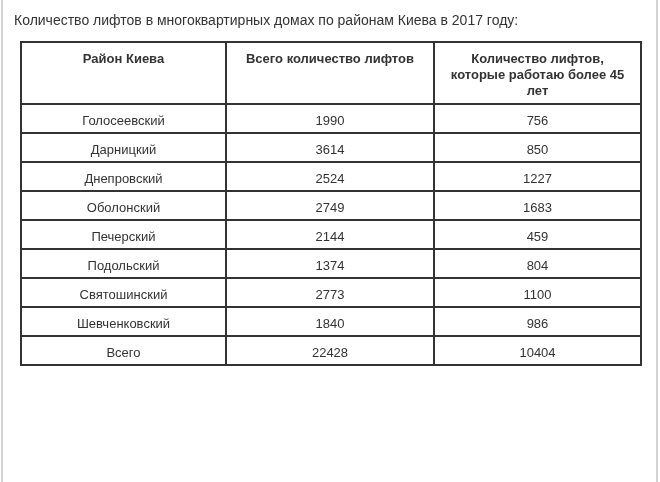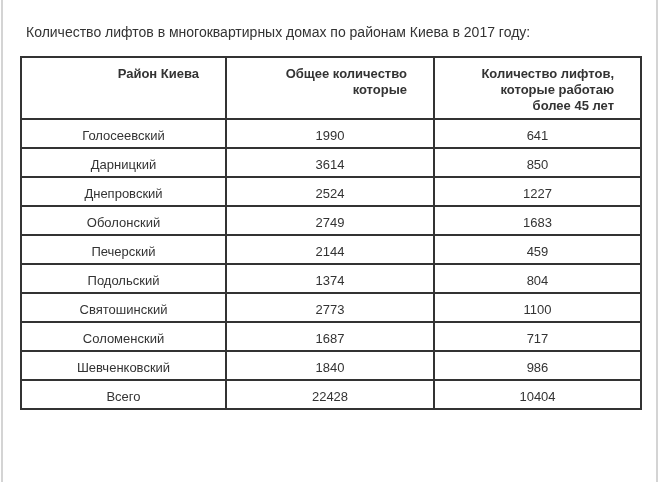--- a/index.html
+++ b/index.html
@@ -18,21 +18,21 @@
   .edge {
     position: absolute;
     top: 0;
     bottom: 0;
     width: 2px;
     background: #d4d4d4;
   }
   .edge-left { left: 1px; }
   .edge-right { right: 2px; }
   .title {
-    margin: 16px;
+    margin: 4px;
     padding: 8px 20px 0 10px;
     font-size: 14px;
     line-height: 16px;
     color: #333333;
     font-weight: normal;
   }
   table.data-table {
     border-collapse: collapse;
     table-layout: fixed;
     width: 620px;
@@ -44,24 +44,23 @@
     border: 2px solid #333333;
     box-sizing: border-box;
     text-align: center;
     vertical-align: top;
     font-size: 13px;
     overflow: hidden;
   }
   .data-table th {
     font-weight: bold;
     height: 50px;
-    padding: 8px 26px 4px;
+    padding: 8px 10px 4px;
     line-height: 16px;
     color: #333333;
-    text-align: right;
   }
   .data-table td {
     height: 22px;
     padding: 9px 6px 4px;
     line-height: 14px;
     font-weight: normal;
     color: #333333;
   }
   col.c1 { width: 205px; }
   col.c2 { width: 208px; }
@@ -77,29 +76,29 @@
 
 <table class="data-table">
   <colgroup>
     <col class="c1">
       <col class="c2">
       <col class="c3">
   </colgroup>
   <thead>
     <tr>
       <th>Район Киева</th>
-      <th>Общее количество которые</th>
+      <th>Всего количество лифтов</th>
       <th>Количество лифтов, которые работаю более 45 лет</th>
     </tr>
   </thead>
   <tbody>
       <tr>
         <td>Голосеевский</td>
         <td>1990</td>
-        <td>641</td>
+        <td>756</td>
       </tr>
       <tr>
         <td>Дарницкий</td>
         <td>3614</td>
         <td>850</td>
       </tr>
       <tr>
         <td>Днепровский</td>
         <td>2524</td>
         <td>1227</td>
@@ -118,25 +117,20 @@
         <td>Подольский</td>
         <td>1374</td>
         <td>804</td>
       </tr>
       <tr>
         <td>Святошинский</td>
         <td>2773</td>
         <td>1100</td>
       </tr>
       <tr>
-        <td>Соломенский</td>
-        <td>1687</td>
-        <td>717</td>
-      </tr>
-      <tr>
         <td>Шевченковский</td>
         <td>1840</td>
         <td>986</td>
       </tr>
       <tr>
         <td>Всего</td>
         <td>22428</td>
         <td>10404</td>
       </tr>
     </tbody>

